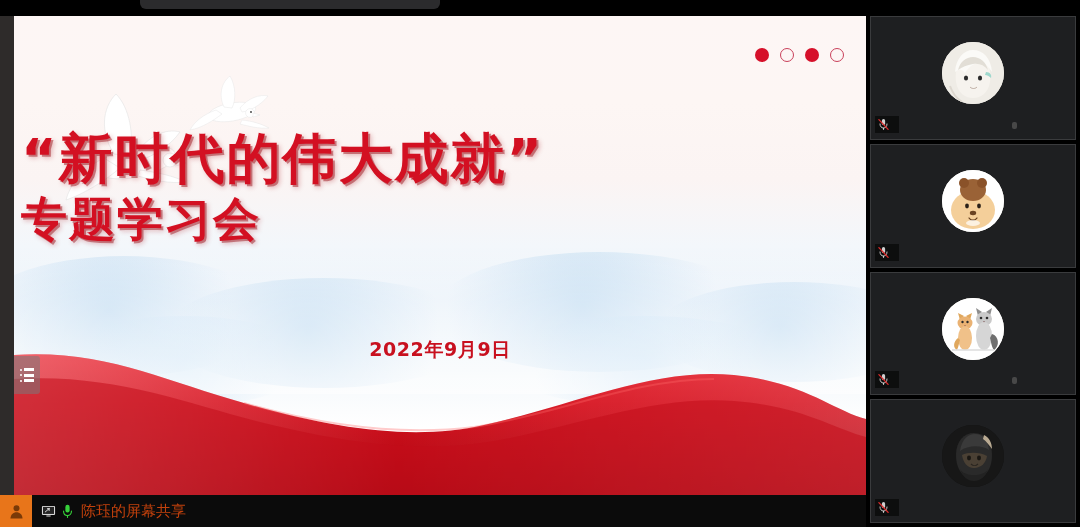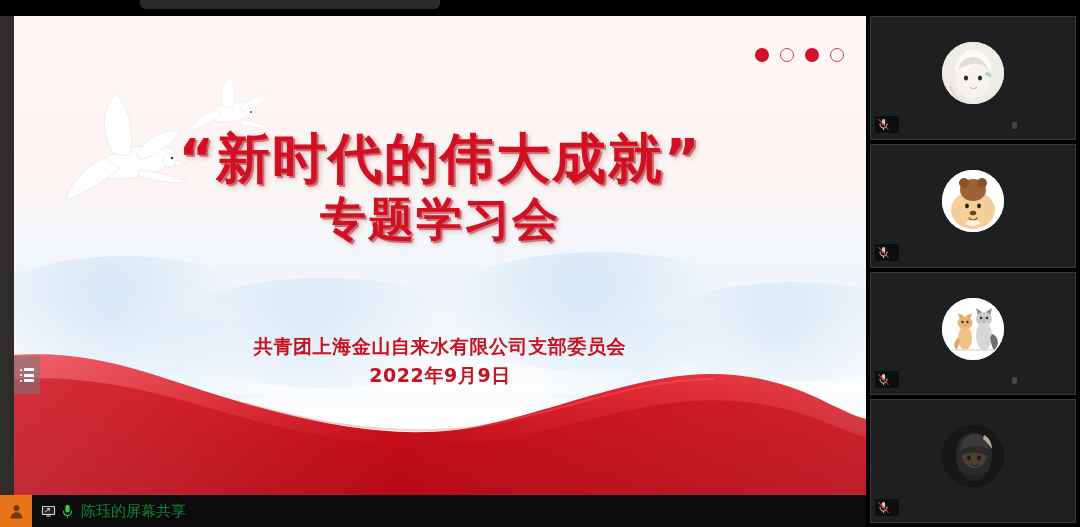--- a/index.html
+++ b/index.html
@@ -64,22 +64,22 @@
   .dots {
     position: absolute; right: 22px; top: 32px;
     display: flex; gap: 11px; align-items: center;
   }
   .dot { width: 14px; height: 14px; border-radius: 50%; }
   .dot.filled { background: #d6102a; }
   .dot.hollow { background: transparent; border: 1.6px solid #c9405a; }
 
   
   .titles {
-    position: absolute; left: 0; right: 0; top: 112px;
-    text-align: center;
+    position: absolute; left: 7px; right: 0; top: 112px;
+    text-align: left;
     font-family: "DejaVu Sans", "Liberation Sans", sans-serif;
   }
   .title-1, .title-2 {
     color: #d31022; font-weight: 700; letter-spacing: 2px; line-height: 1.16;
     text-shadow: 2px 2px 0 rgba(150,8,18,.45), 3px 3px 5px rgba(170,20,30,.30);
   }
   .title-1 { font-size: 54px; }
   .title-2 { font-size: 46px; margin-top: 2px; }
 
   .subtitles {
@@ -112,21 +112,21 @@
   }
   .avatar-sq {
     width: 32px; height: 32px; background: #e8751a;
     display: flex; align-items: center; justify-content: center; flex: none;
   }
   .avatar-sq svg { width: 17px; height: 17px; }
   .share-icons { display: flex; align-items: center; gap: 5px; margin-left: 9px; }
   .monitor-ico svg { width: 15px; height: 15px; display: block; }
   .mic-ico svg { width: 13px; height: 15px; display: block; }
   .share-name {
-    color: #15803d; font-size: 15px; margin-left: 7px;
+    color: #c2410c; font-size: 15px; margin-left: 7px;
     font-family: "DejaVu Sans", "Liberation Sans", sans-serif; white-space: nowrap;
   }
 
   
   .panel {
     position: absolute; left: 866px; top: 0; width: 214px; height: 527px;
     background: #000; padding: 16px 4px 4px 4px;
     display: flex; flex-direction: column; gap: 4px;
   }
   .tile {
@@ -208,21 +208,20 @@
         <span class="dot filled"></span>
         <span class="dot hollow"></span>
       </div>
 
       <div class="titles">
         <div class="title-1">“新时代的伟大成就”</div>
         <div class="title-2">专题学习会</div>
       </div>
 
       <div class="subtitles">
-        <div class="sub-1">共青团上海金山自来水有限公司支部委员会</div>
         <div class="sub-2">2022年9月9日</div>
       </div>
 
       <div class="ribbon">
         <svg viewBox="0 0 852 150" preserveAspectRatio="none">
           <defs>
             <linearGradient id="rg" x1="0" y1="0" x2="0" y2="1">
               <stop offset="0%" stop-color="#e8202c"></stop>
               <stop offset="35%" stop-color="#d60f1c"></stop>
               <stop offset="100%" stop-color="#a90913"></stop>

